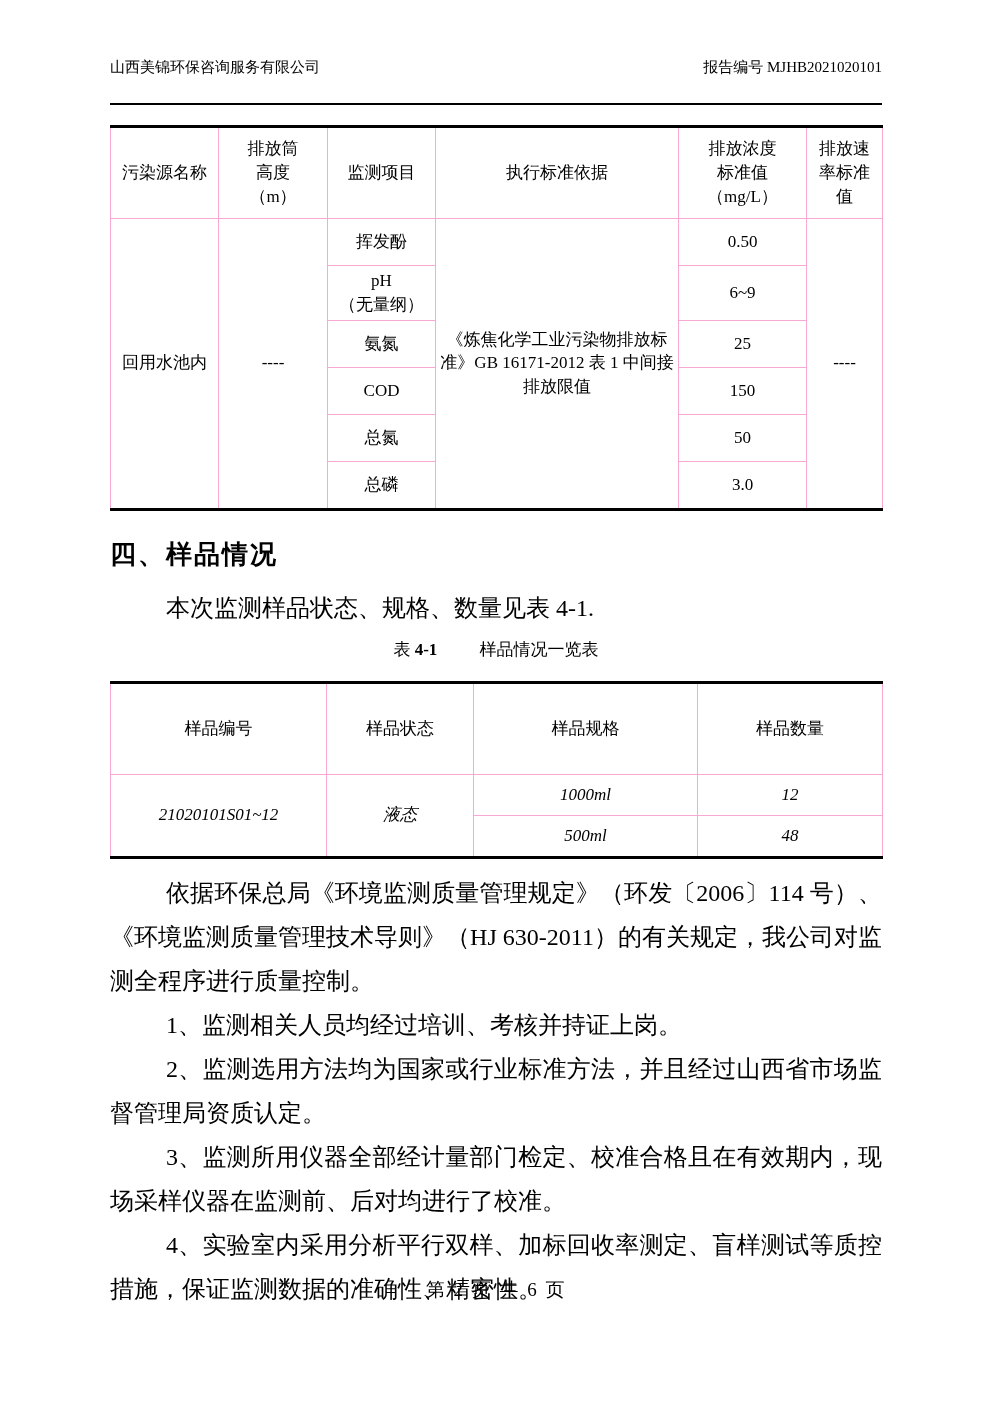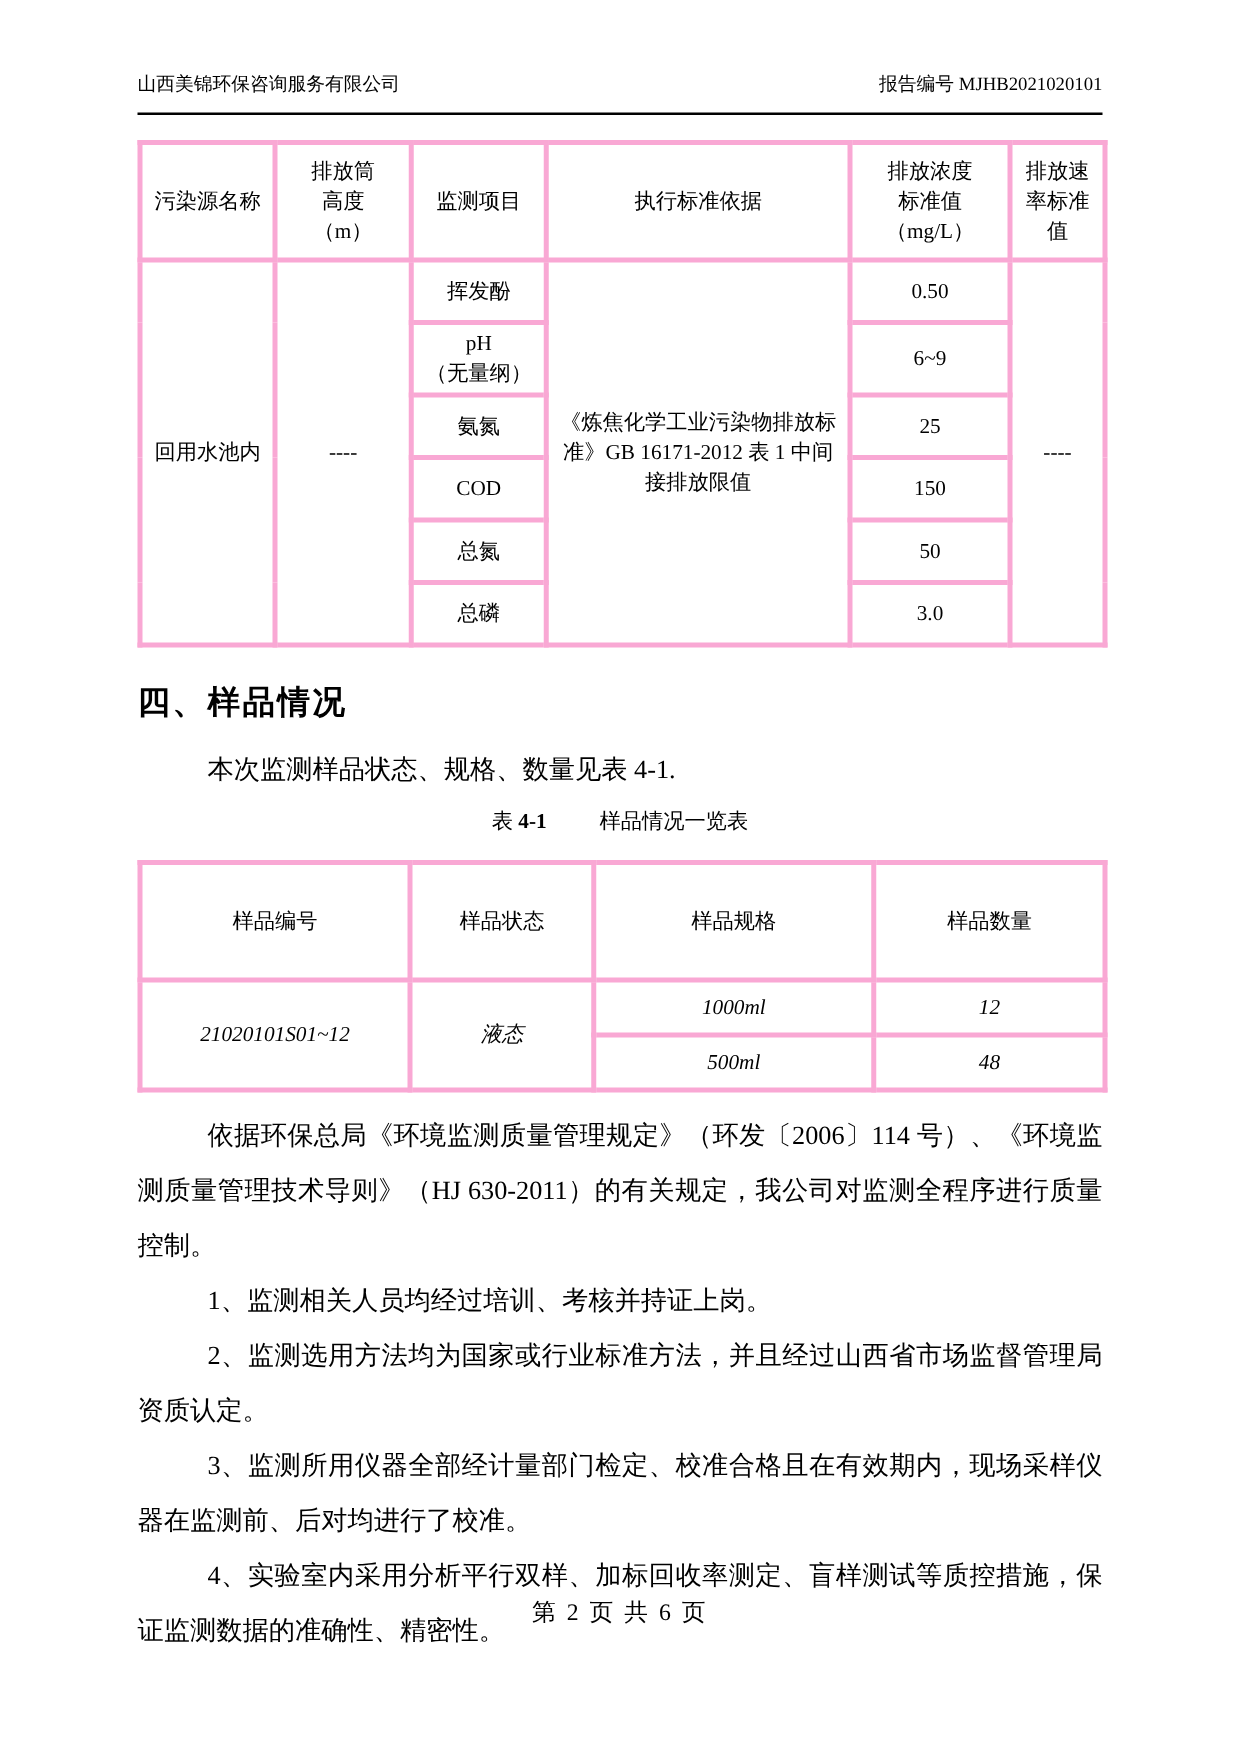--- a/index.html
+++ b/index.html
@@ -14,56 +14,56 @@
     box-sizing: border-box;
     padding: 58px 110px 0 110px;
     overflow: hidden;
   }
   
   .doc-header {
     display: flex;
     justify-content: space-between;
     align-items: flex-end;
     font-size: 15px;
-    padding-bottom: 13px;
+    padding-bottom: 26px;
     border-bottom: 2px solid #000;
   }
   
   table.doc-table {
     width: 100%;
     border-collapse: collapse;
     table-layout: fixed;
     border-top: 3px solid #000;
     border-bottom: 3px solid #000;
     font-size: 17px;
     text-align: center;
     margin-top: 20px;
   }
   table.doc-table th, table.doc-table td {
-    border: 4px solid #f9a8d4;
+    border: 1px solid #f9a8d4;
     font-weight: normal;
     vertical-align: middle;
     padding: 3px 4px;
     white-space: pre-line;
     line-height: 1.4;
     overflow: hidden;
   }
   table.doc-table th { height: 84px; }
   .std-row td { height: 40px; }
   .sam-head th { height: 38px; }
   .sam-row td { height: 34px; font-style: italic; }
   
   .sec-title {
     font-size: 26px;
     letter-spacing: 2px;
     margin: 26px 0 0 0;
     font-weight: bold;
   }
   .para {
-    font-size: 21px;
+    font-size: 24px;
     line-height: 44px;
     text-indent: 56px;
     text-align: justify;
     margin: 0;
   }
   .intro { margin-top: 14px; }
   .qa-block { margin-top: 12px; }
   .tbl-caption {
     text-align: center;
     font-size: 17px;

